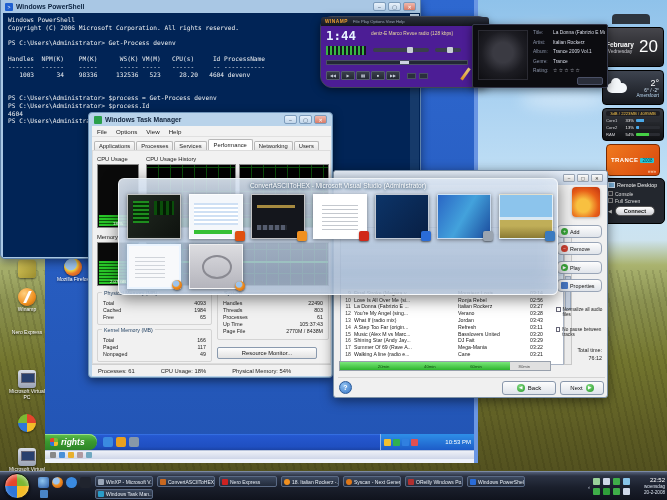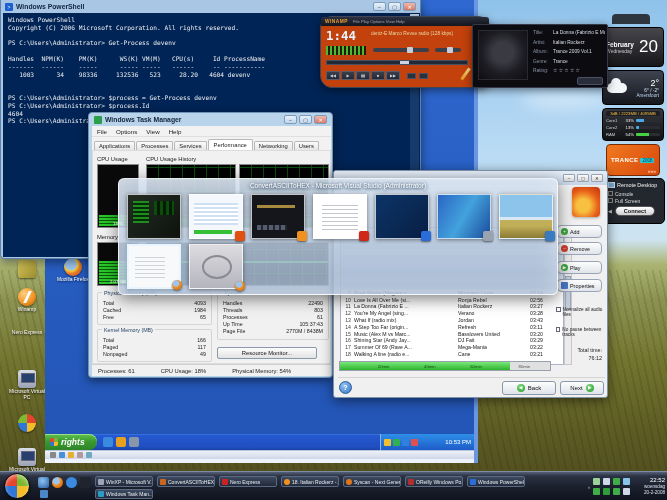--- a/index.html
+++ b/index.html
@@ -104,21 +104,21 @@
   .winbtns b.close{background:linear-gradient(180deg,#f0b8ac,#d87c68);color:#fff;}
   .psconsole{position:absolute;left:2px;top:13px;width:417px;height:244px;background:#012456;overflow:hidden;}
   .psconsole pre{margin:0;padding:3px 5px;font-family:"DejaVu Sans Mono",monospace;
     font-size:6.2px;line-height:7.8px;color:#eef0f2;white-space:pre;}
   .psscroll{position:absolute;right:1px;top:1px;width:9px;height:242px;background:#163a6a;}
   .psscroll .up{position:absolute;top:0;left:0;width:9px;height:8px;background:#c6d9ee;
     font-size:4px;line-height:8px;text-align:center;color:#335;}
   .psscroll .th{position:absolute;top:9px;left:0;width:9px;height:26px;background:#c6d9ee;}
 
   
-  .wa{position:absolute;left:320px;top:16px;width:170px;height:72px;background:#c2410c;
+  .wa{position:absolute;left:320px;top:16px;width:170px;height:72px;background:#4c1d95;
     border:1px solid #404656;border-radius:12px;box-shadow:0 2px 8px rgba(0,0,0,.5);}
   .watb{position:absolute;left:0;top:0;width:100%;height:9px;display:flex;align-items:center;
     background:linear-gradient(180deg,#2c3140,#14171e);border-radius:3px 3px 0 0;padding:0 4px;gap:5px;}
   .wabrand{font-size:4.8px;font-weight:bold;color:#f0a030;letter-spacing:.5px;}
   .wamenu{font-size:4.2px;color:#9aa4b8;}
   .watime{position:absolute;left:5px;top:11px;font-family:"DejaVu Sans Mono",monospace;
     font-size:12.5px;font-weight:bold;color:#e8f4ff;}
   .watrack{position:absolute;left:50px;top:14px;width:98px;height:7px;overflow:hidden;
     font-size:4.8px;color:#e8d8a0;white-space:nowrap;}
   .waspec{position:absolute;left:5px;top:29px;width:40px;height:9px;

